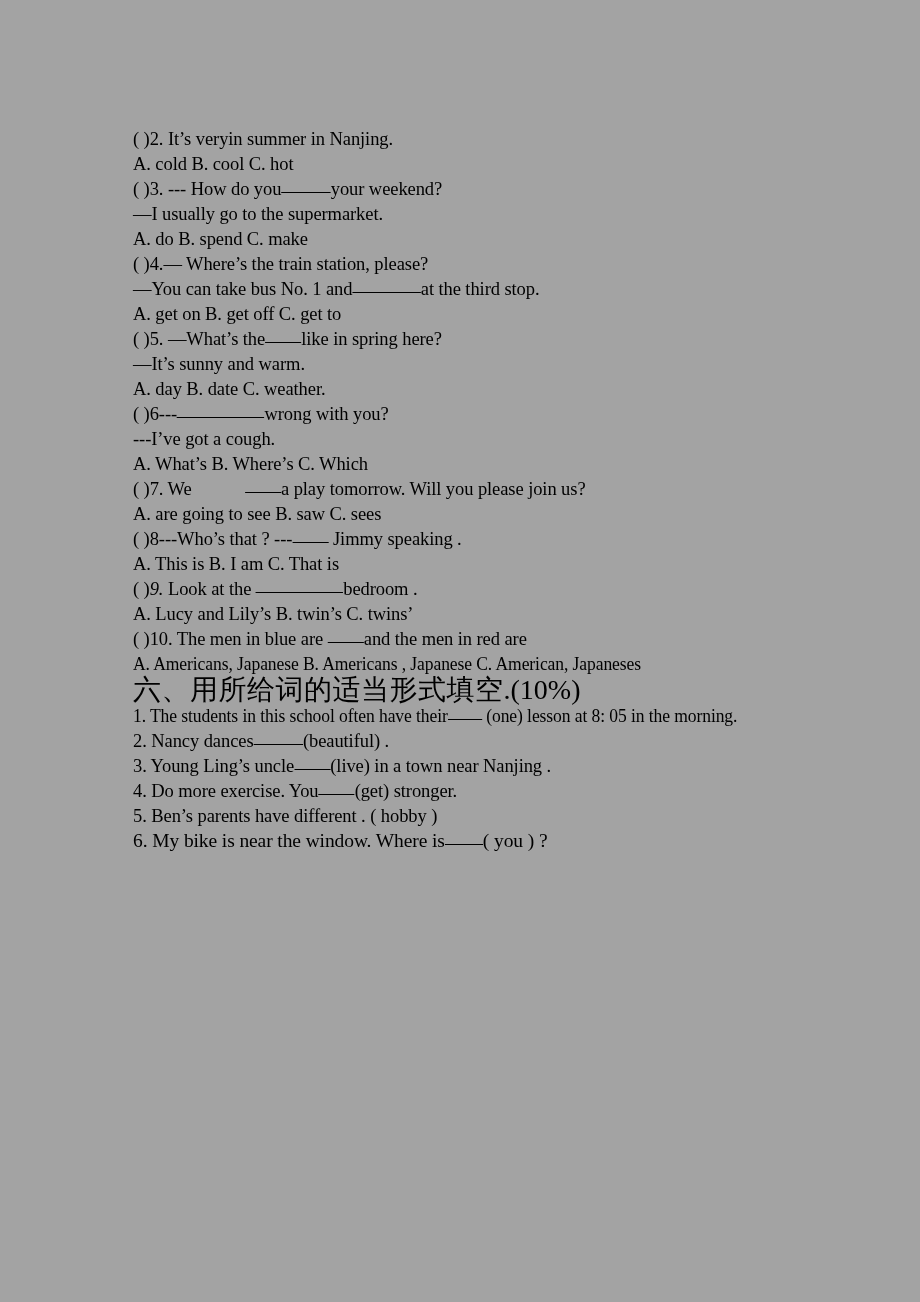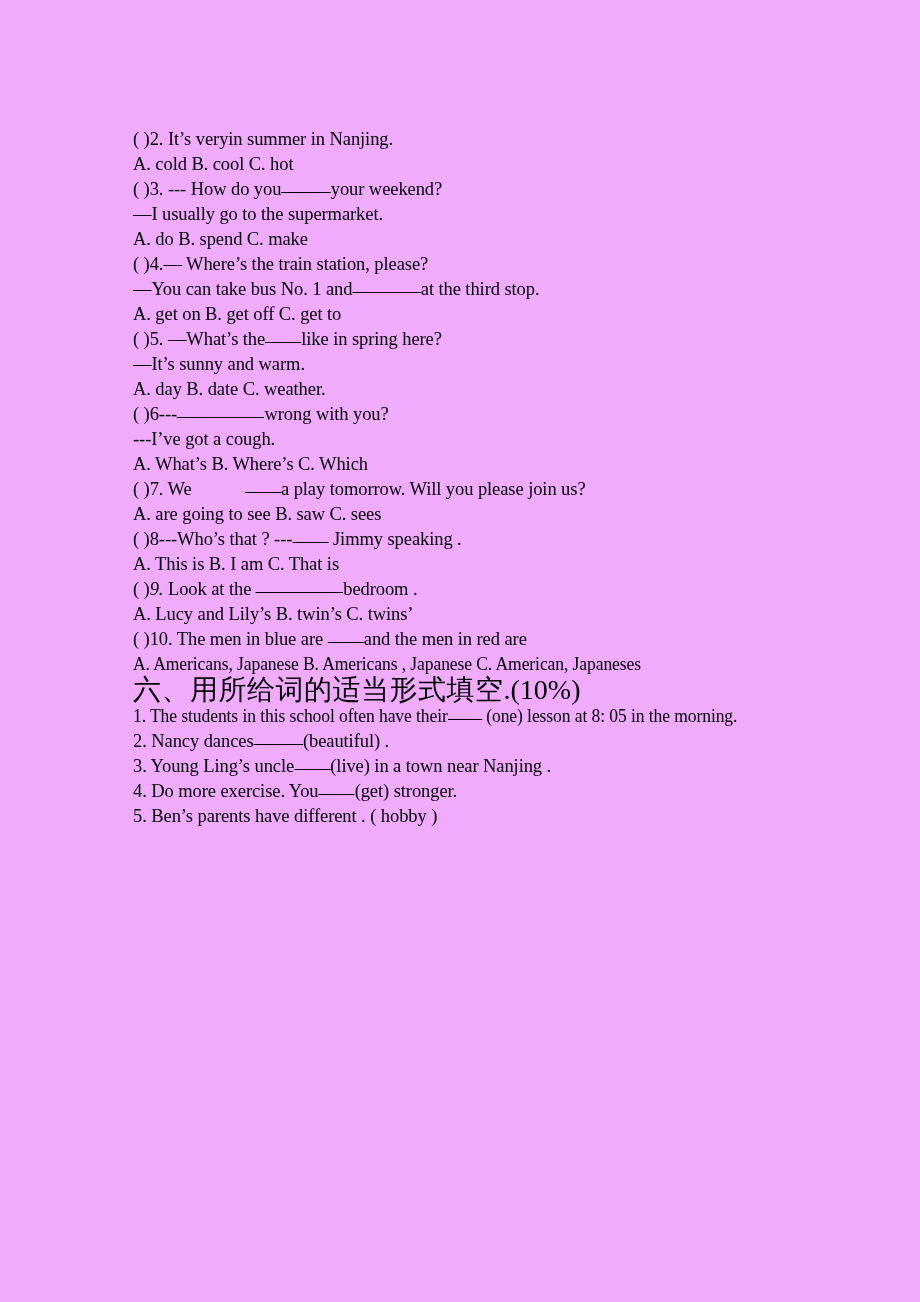--- a/index.html
+++ b/index.html
@@ -17,21 +17,21 @@
     color: #000000;
     -webkit-font-smoothing: none;
   }
 
   #page {
     position: absolute;
     left: 0;
     top: 0;
     width: 920px;
     height: 1302px;
-    background: #f0abfc;
+    background: #a3a3a3;
   }
 
   
   #content {
     position: absolute;
     left: 133px;
     top: 126px;
     width: 760px;
   }
 
@@ -147,15 +147,16 @@
     <div class="line fill narrow"><span>1.</span> <span>The students in this school often have their</span><span class="blank b-md"></span><span> (one) lesson at 8: 05 in the morning.</span></div>
 
     <div class="line fill"><span>2.</span> <span>Nancy dances</span><span class="blank b-lg"></span><span>(beautiful) .</span></div>
 
     <div class="line fill"><span>3.</span> <span> Young Ling’s uncle</span><span class="blank b-md"></span><span>(live) in a town near Nanjing .</span></div>
 
     <div class="line fill"><span>4.</span> <span>Do more exercise. You</span><span class="blank b-md"></span><span>(get) stronger.</span></div>
 
     <div class="line fill"><span>5.</span> <span>Ben’s parents have different . ( hobby )</span></div>
 
+    <div class="line fill wide"><span>6.</span> <span> My bike is near the window. Where is</span><span class="blank b-md"></span><span>( you ) ?</span></div>
 
   </div>
 </div>
 
 </body></html>

